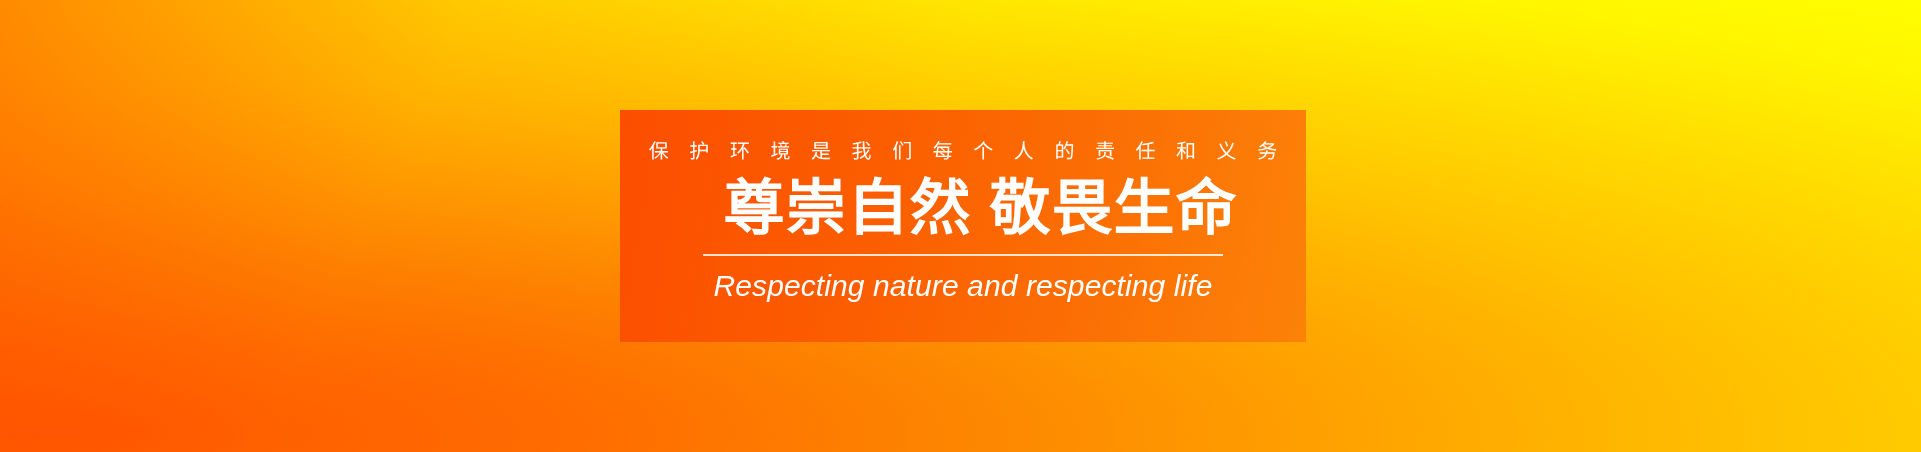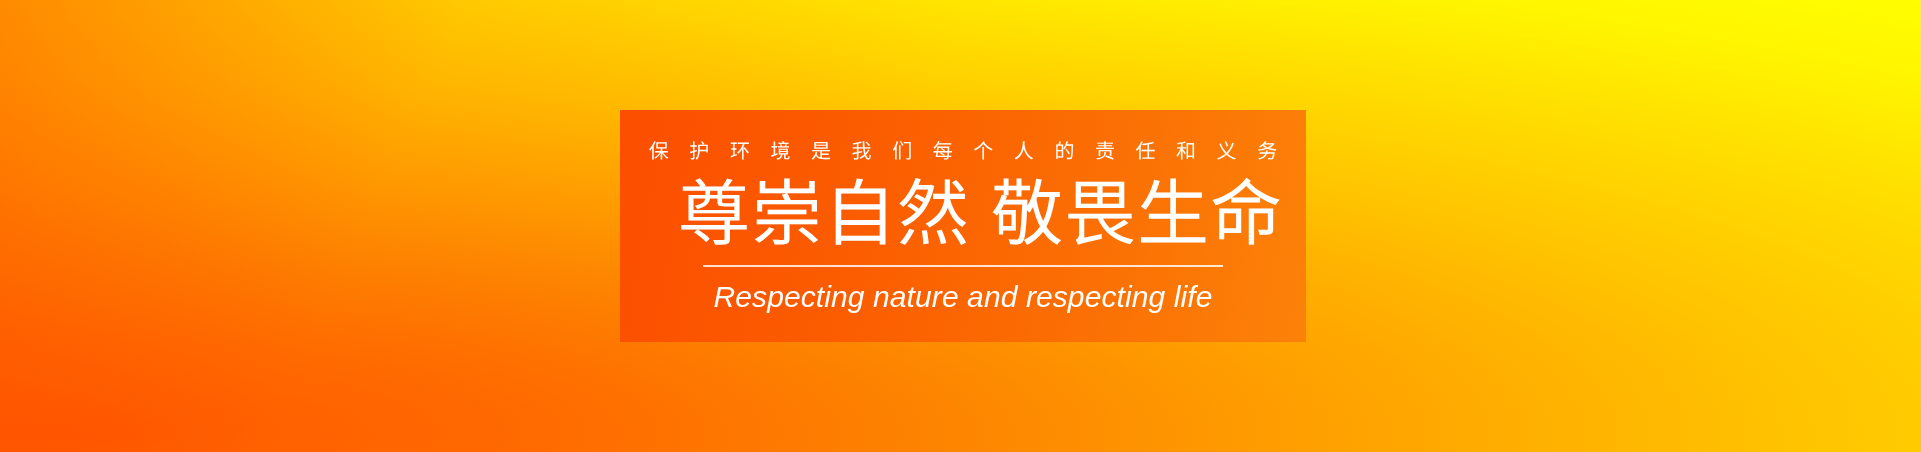--- a/index.html
+++ b/index.html
@@ -67,23 +67,23 @@
     line-height: 1;
     letter-spacing: 7.5px;
     text-indent: 7.5px;
     white-space: nowrap;
     font-weight: 400;
   }
 
   .slogan-headline {
     margin-top: 16px;
     color: #ffffff;
-    font-size: 72px;
+    font-size: 61px;
     line-height: 1.03;
-    font-weight: 400;
+    font-weight: 700;
     letter-spacing: 1px;
     white-space: nowrap;
     margin-left: 35px;
   }
 
   .slogan-divider {
     margin-top: 14px;
     width: 520px;
     height: 2px;
     background: rgba(255, 255, 255, 0.82);

